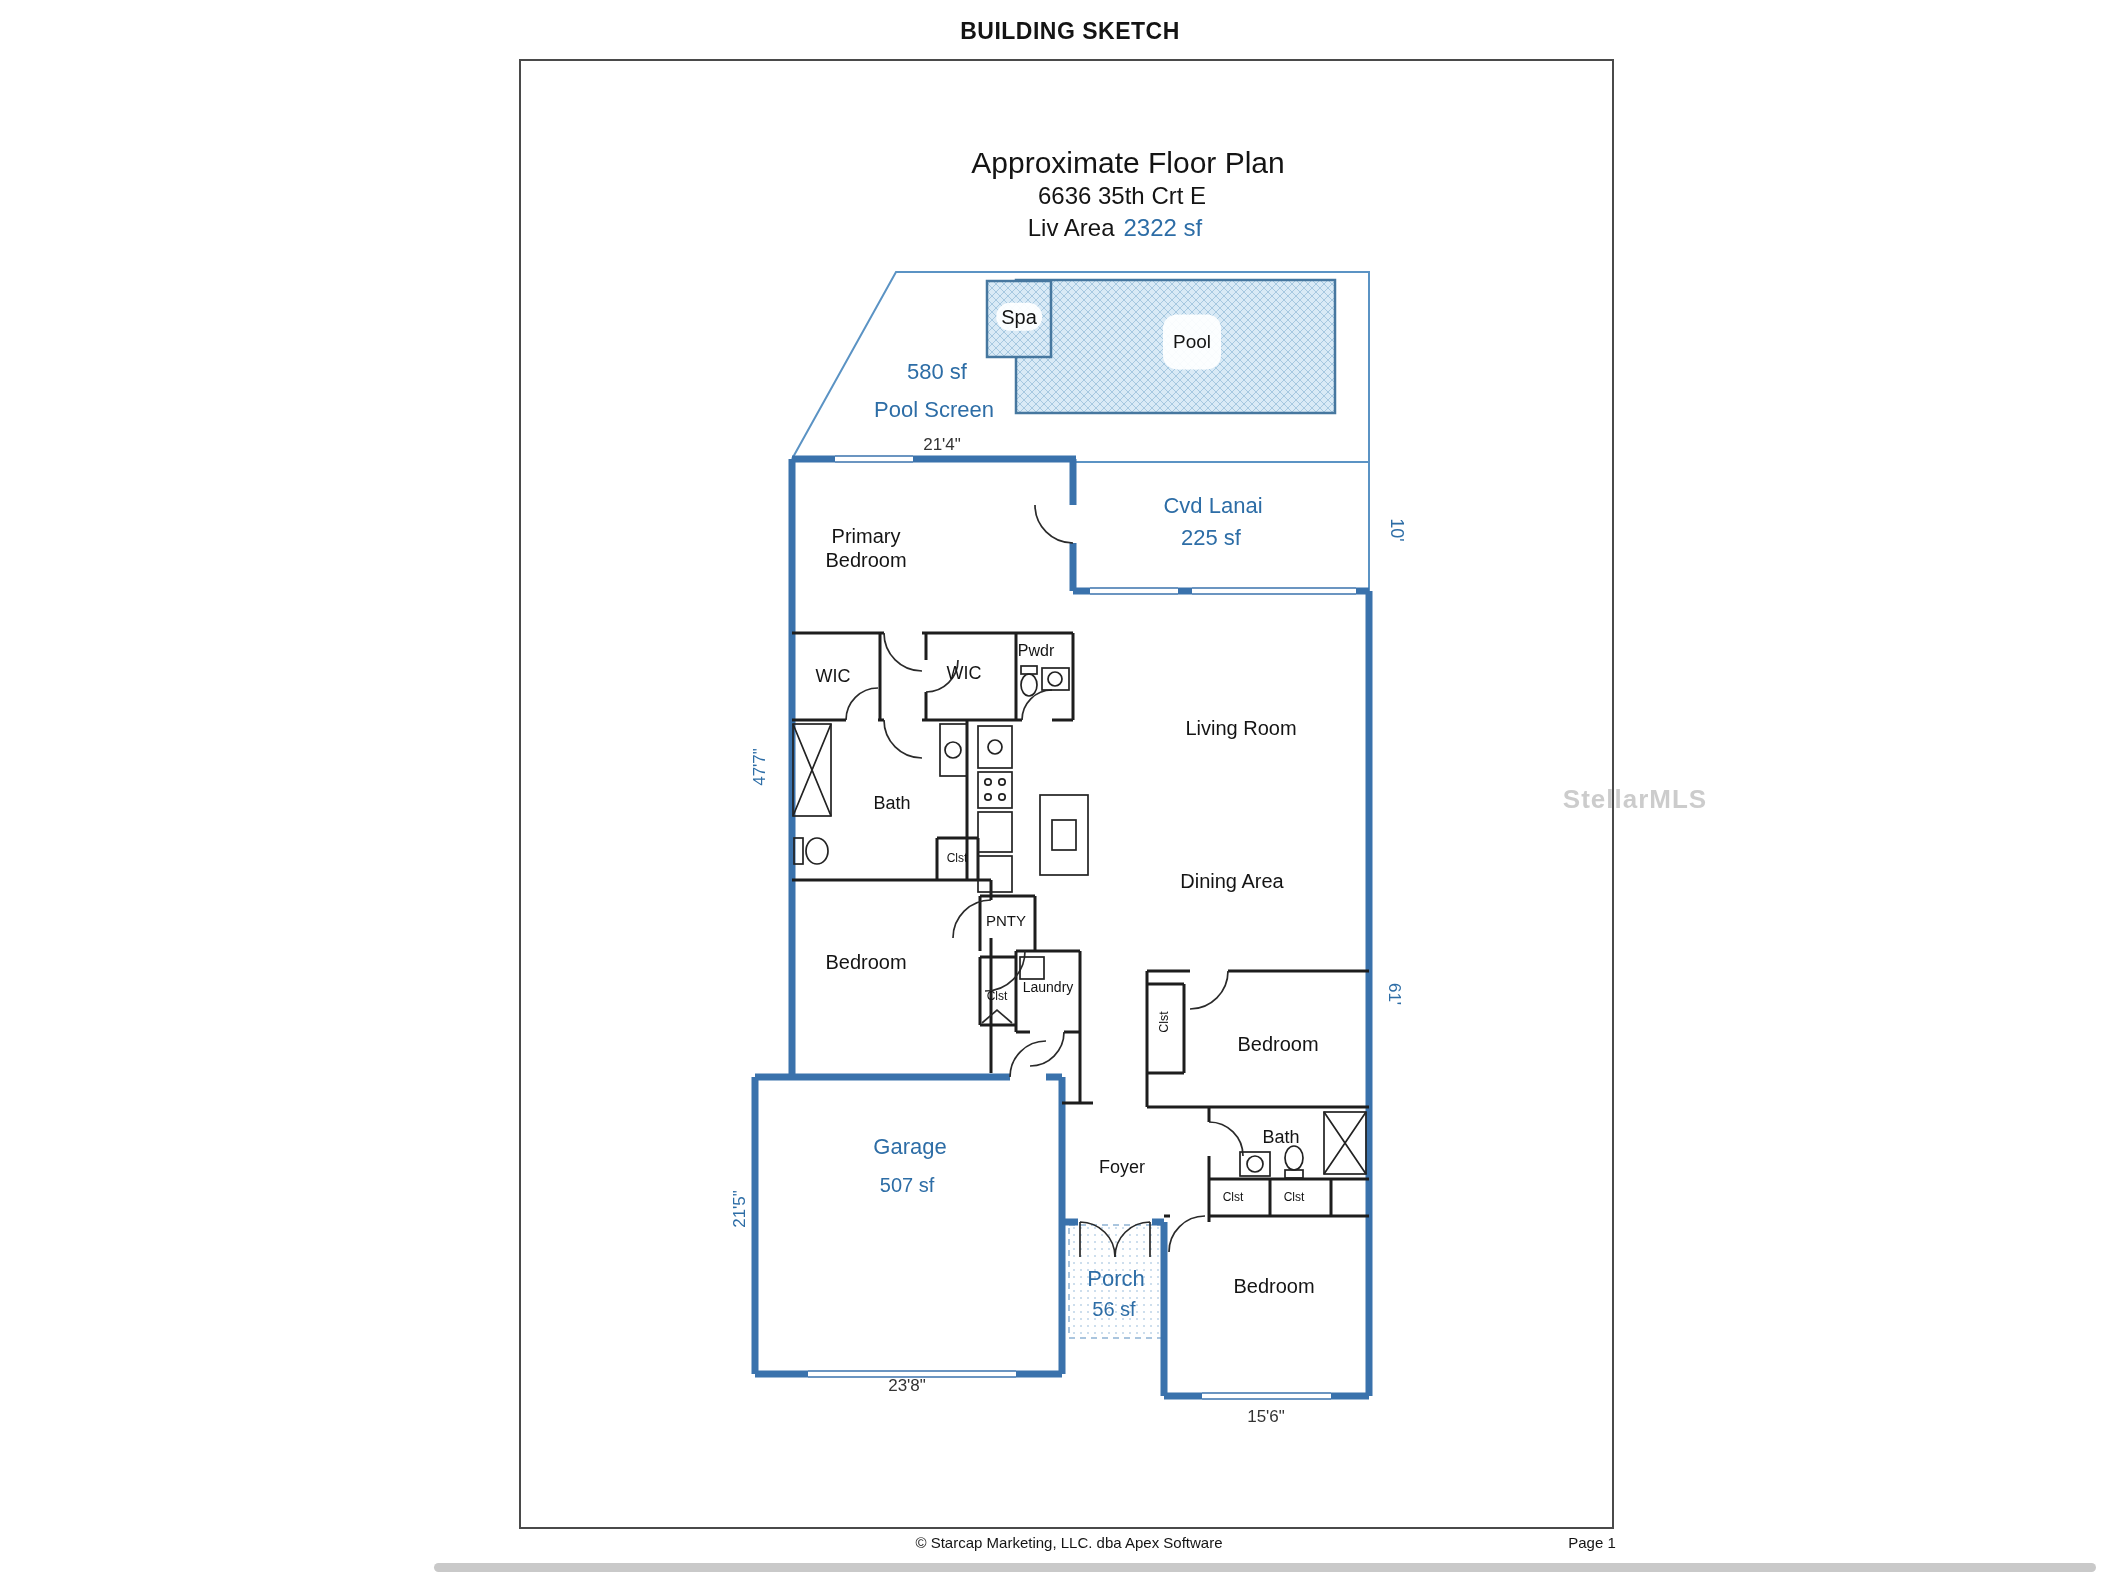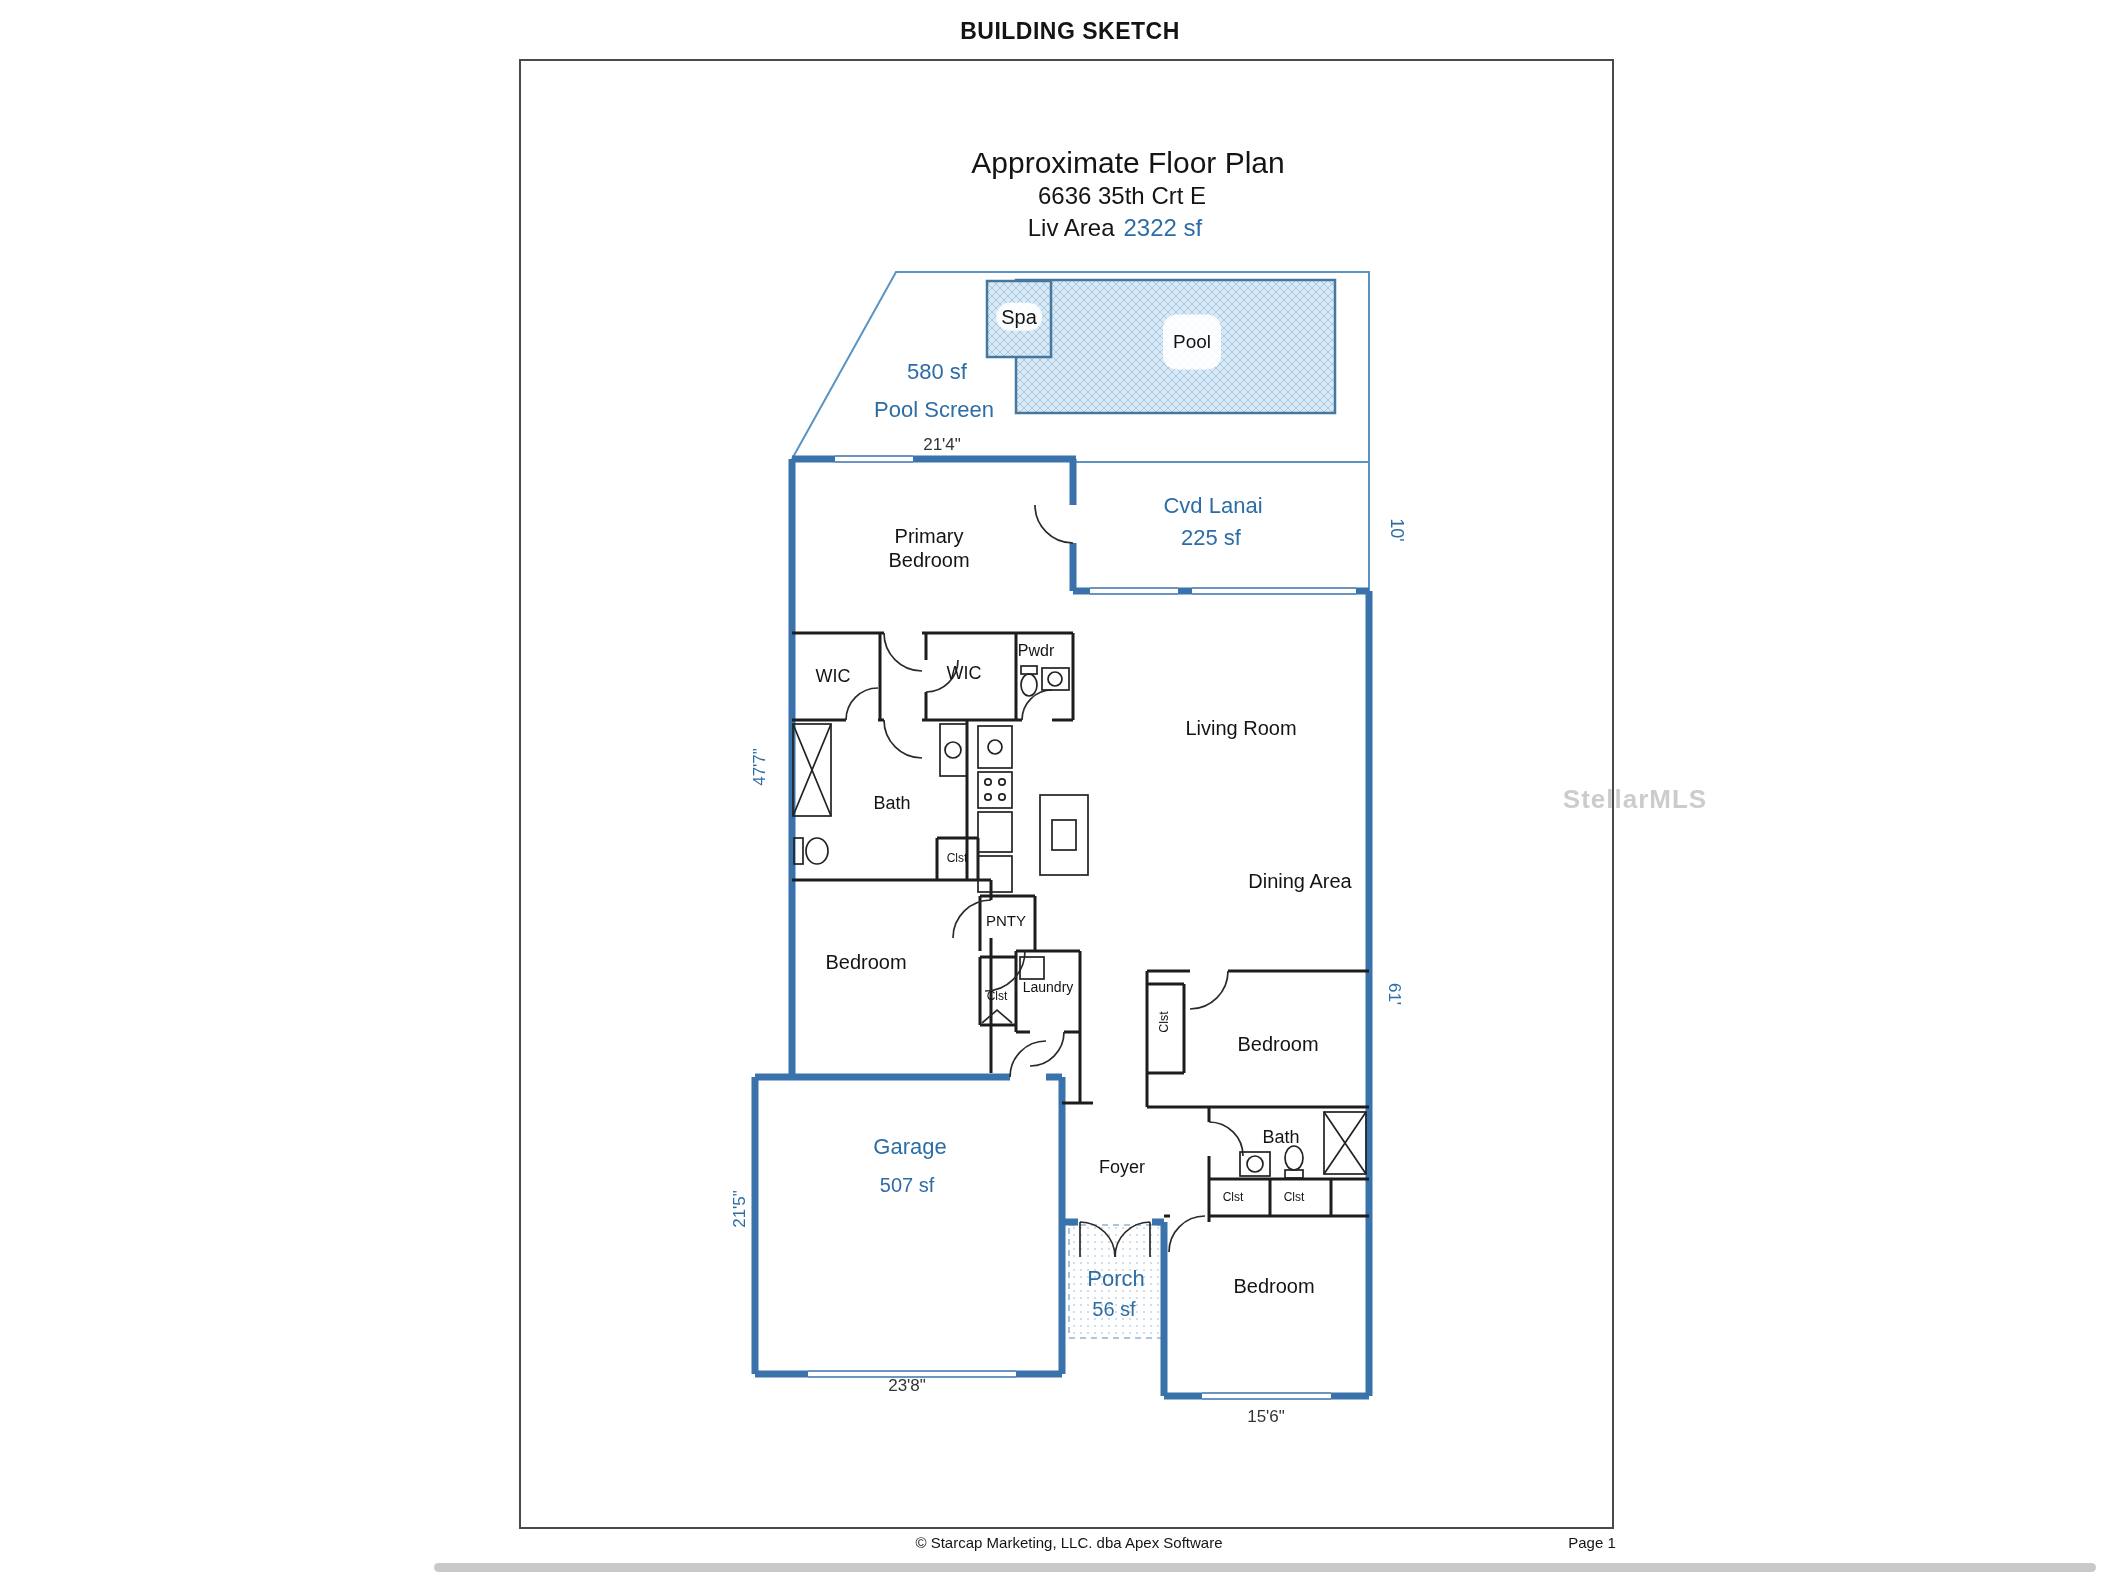--- a/index.html
+++ b/index.html
@@ -191,29 +191,29 @@
 
     <div class="lbl padbg" style="left:1019px;top:317px;font-size:20px;padding:2px 5px;">Spa</div>
     <div class="lbl padbg" style="left:1192px;top:342px;font-size:19px;padding:16px 10px;">Pool</div>
     <div class="lbl blue" style="left:937px;top:372px;font-size:22px;">580 sf</div>
     <div class="lbl blue" style="left:934px;top:410px;font-size:22px;">Pool Screen</div>
     <div class="lbl blue" style="left:1213px;top:506px;font-size:22px;">Cvd Lanai</div>
     <div class="lbl blue" style="left:1211px;top:538px;font-size:22px;">225 sf</div>
     <div class="lbl blue" style="left:1116px;top:1279px;font-size:22px;">Porch</div>
     <div class="lbl blue" style="left:1114px;top:1309px;font-size:20px;">56 sf</div>
 
-    <div class="lbl" style="left:929px;top:548px;font-size:20px;">Primary
+    <div class="lbl" style="left:866px;top:548px;font-size:20px;">Primary
 Bedroom</div>
     <div class="lbl" style="left:833px;top:677px;font-size:18px;">WIC</div>
     <div class="lbl" style="left:964px;top:674px;font-size:18px;">WIC</div>
     <div class="lbl" style="left:1036px;top:651px;font-size:16px;">Pwdr</div>
     <div class="lbl" style="left:1241px;top:728px;font-size:20px;">Living Room</div>
     <div class="lbl" style="left:892px;top:804px;font-size:18px;">Bath</div>
     <div class="lbl" style="left:957px;top:858px;font-size:12px;">Clst</div>
-    <div class="lbl" style="left:1300px;top:881px;font-size:20px;">Dining Area</div>
+    <div class="lbl" style="left:1232px;top:881px;font-size:20px;">Dining Area</div>
     <div class="lbl" style="left:1006px;top:921px;font-size:15px;">PNTY</div>
     <div class="lbl" style="left:997px;top:996px;font-size:12px;">Clst</div>
     <div class="lbl" style="left:1048px;top:988px;font-size:14px;">Laundry</div>
     <div class="lbl" style="left:866px;top:962px;font-size:20px;">Bedroom</div>
     <div class="lbl rotccw" style="left:1165px;top:1022px;font-size:12.5px;">Clst</div>
     <div class="lbl" style="left:1278px;top:1044px;font-size:20px;">Bedroom</div>
     <div class="lbl" style="left:1281px;top:1138px;font-size:18px;">Bath</div>
     <div class="lbl" style="left:1122px;top:1168px;font-size:18px;">Foyer</div>
     <div class="lbl" style="left:1233px;top:1197px;font-size:12px;">Clst</div>
     <div class="lbl" style="left:1294px;top:1197px;font-size:12px;">Clst</div>

